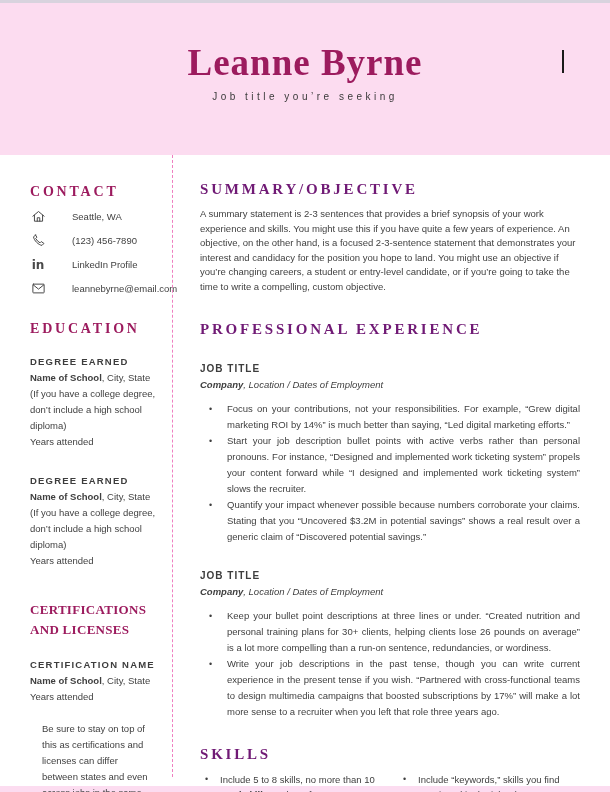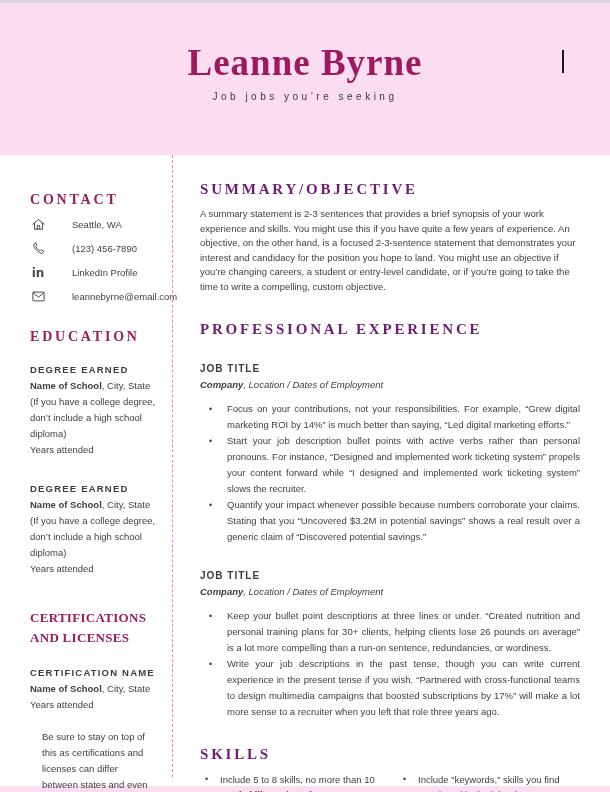--- a/index.html
+++ b/index.html
@@ -11,21 +11,21 @@
 
   
   .header{height:152px;background:#fcdcf0;text-align:center;position:relative;}
   .name{margin:0;padding-top:38px;font-family:"Liberation Serif",serif;font-weight:700;
         font-size:37px;letter-spacing:1px;color:#9c1b5e;}
   .subtitle{margin-top:7px;font-size:10px;letter-spacing:3.5px;color:#3a3a3a;}
   .cursor{position:absolute;left:562px;top:47px;width:2px;height:23px;background:#1a1a1a;}
 
   
   .cols{display:flex;height:631px;}
-  .sidebar{width:172px;box-sizing:border-box;padding:12px 4px 0 30px;}
+  .sidebar{width:172px;box-sizing:border-box;padding:4px 4px 0 30px;}
   .divider{width:0;border-left:1px dashed #ef7fc0;height:622px;}
   .main{flex:1;box-sizing:border-box;padding:0 30px 0 27px;}
 
   
   .side-h{font-family:"Liberation Serif",serif;font-weight:700;color:#9c1b5e;
           font-size:14px;letter-spacing:2.8px;margin:25px 0 0;}
   .side-h.small{font-size:13px;letter-spacing:.3px;line-height:20px;margin-top:31px;}
   .main-h{font-family:"Liberation Serif",serif;font-weight:700;color:#701a75;
           font-size:15px;letter-spacing:2.8px;margin:26px 0 0;}
 
@@ -61,21 +61,21 @@
   .sk b,.side-text b{font-weight:700;}
 </style>
 </head>
 <body>
 
 <div class="page">
   <div class="edge-top"></div>
 
   <header class="header">
     <h1 class="name">Leanne Byrne</h1>
-    <div class="subtitle">Job jobs you’re seeking</div>
+    <div class="subtitle">Job title you’re seeking</div>
     <div class="cursor"></div>
   </header>
 
   <div class="cols">
 
     <aside class="sidebar">
       <h2 class="side-h">CONTACT</h2>
       <div class="contact-list">
           <div class="contact-item">
     <span class="c-icon">

